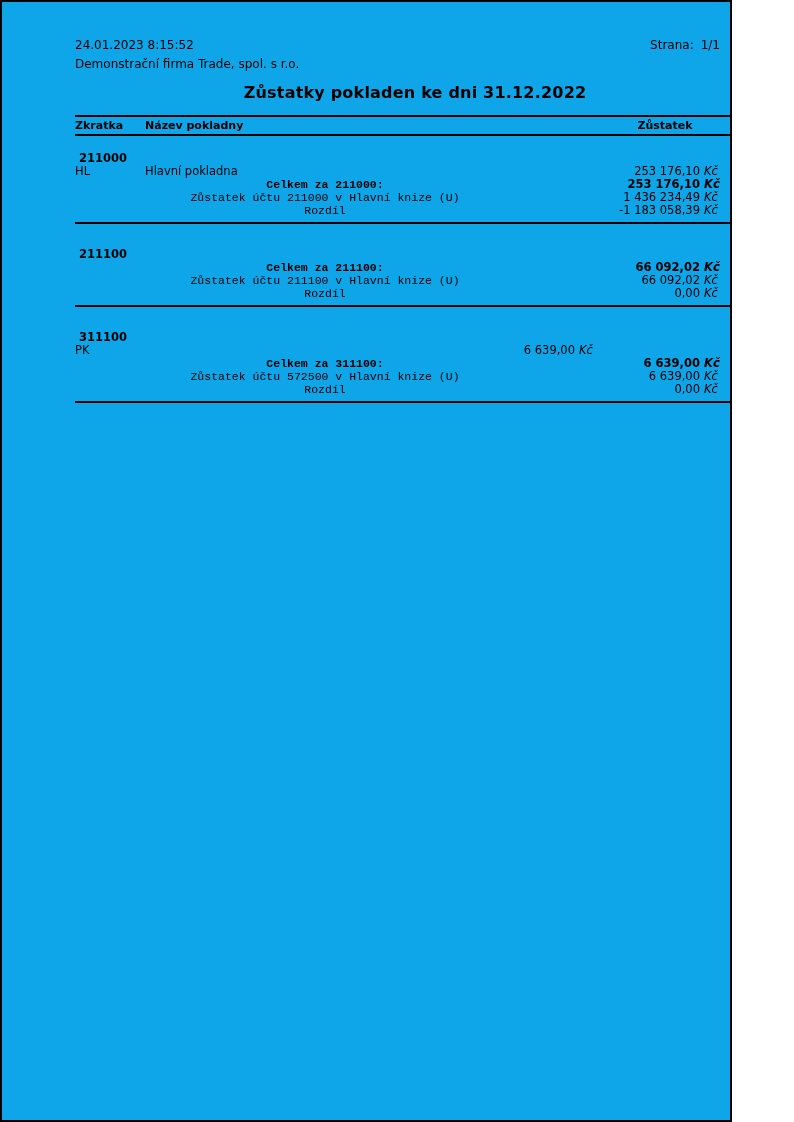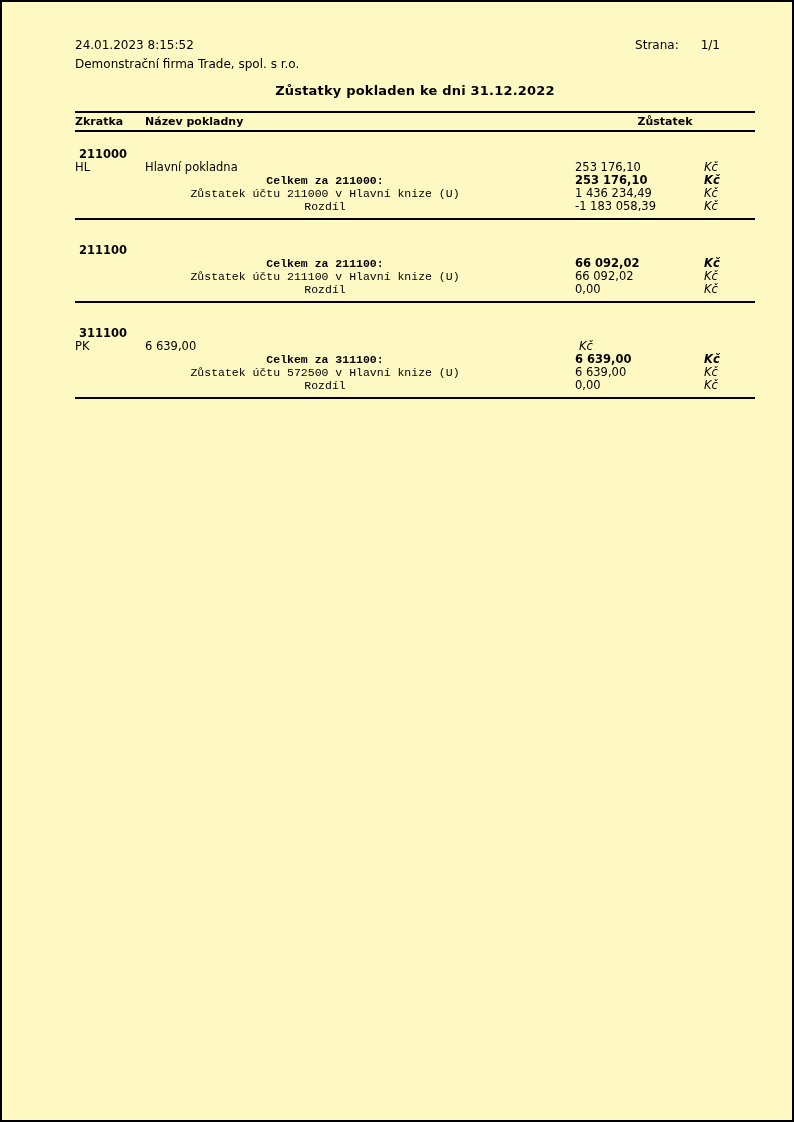--- a/index.html
+++ b/index.html
@@ -1,48 +1,48 @@
 <!DOCTYPE html>
 <html><head>
 <meta charset="utf-8">
 <style>
   * { margin:0; padding:0; box-sizing:border-box; }
   html,body { background:#fff; }
   .page {
-    width:794px; height:1122px;
+    width:732px; height:1122px;
     border:2px solid #000;
-    background:#fef9c3;
+    background:#0ea5e9;
     font-family:"DejaVu Sans","Liberation Sans",sans-serif;
     color:#000;
     position:relative;
     overflow:hidden;
   }
   .content { margin-left:73px; width:680px; padding-top:34px; }
   .rpt-header { position:relative; font-size:12px; line-height:19px; }
   .page-info { position:absolute; top:0; right:35px; font-size:12px; }
   .page-info span { display:inline-block; }
-  .page-info .pi-val { margin-left:22px; }
+  .page-info .pi-val { margin-left:7px; }
   .rpt-title {
-    text-align:center; font-size:13px; font-weight:bold;
+    text-align:center; font-size:16px; font-weight:bold;
     margin-top:9px; margin-bottom:13px; letter-spacing:0.2px;
   }
   .thead {
     display:grid; grid-template-columns:70px 430px 180px;
     border-top:2px solid #000; border-bottom:2px solid #000;
     font-weight:bold; font-size:11px; line-height:13px;
     padding:2px 0 2px 0;
   }
   .thead .h3 { text-align:center; }
   .sec { border-bottom:2px solid #000; padding:16px 0 5px 0; margin-bottom:8px; font-size:11.5px; }
   .row { display:grid; grid-template-columns:70px 430px 125px 55px; line-height:13px; }
   .b { font-weight:bold; }
   .c1 {}
   .acct .c1 { padding-left:4px; }
   .c2 {}
-  .num { text-align:left; }
+  .num { text-align:right; }
   .cur { padding-left:4px;font-style:italic; }
   .lbl { grid-column:1 / 3; text-align:center;font-family:Liberation Mono, monospace; }
 </style>
 </head>
 <body>
 
 <div class="page">
   <div class="content">
 
     <div class="rpt-header">

